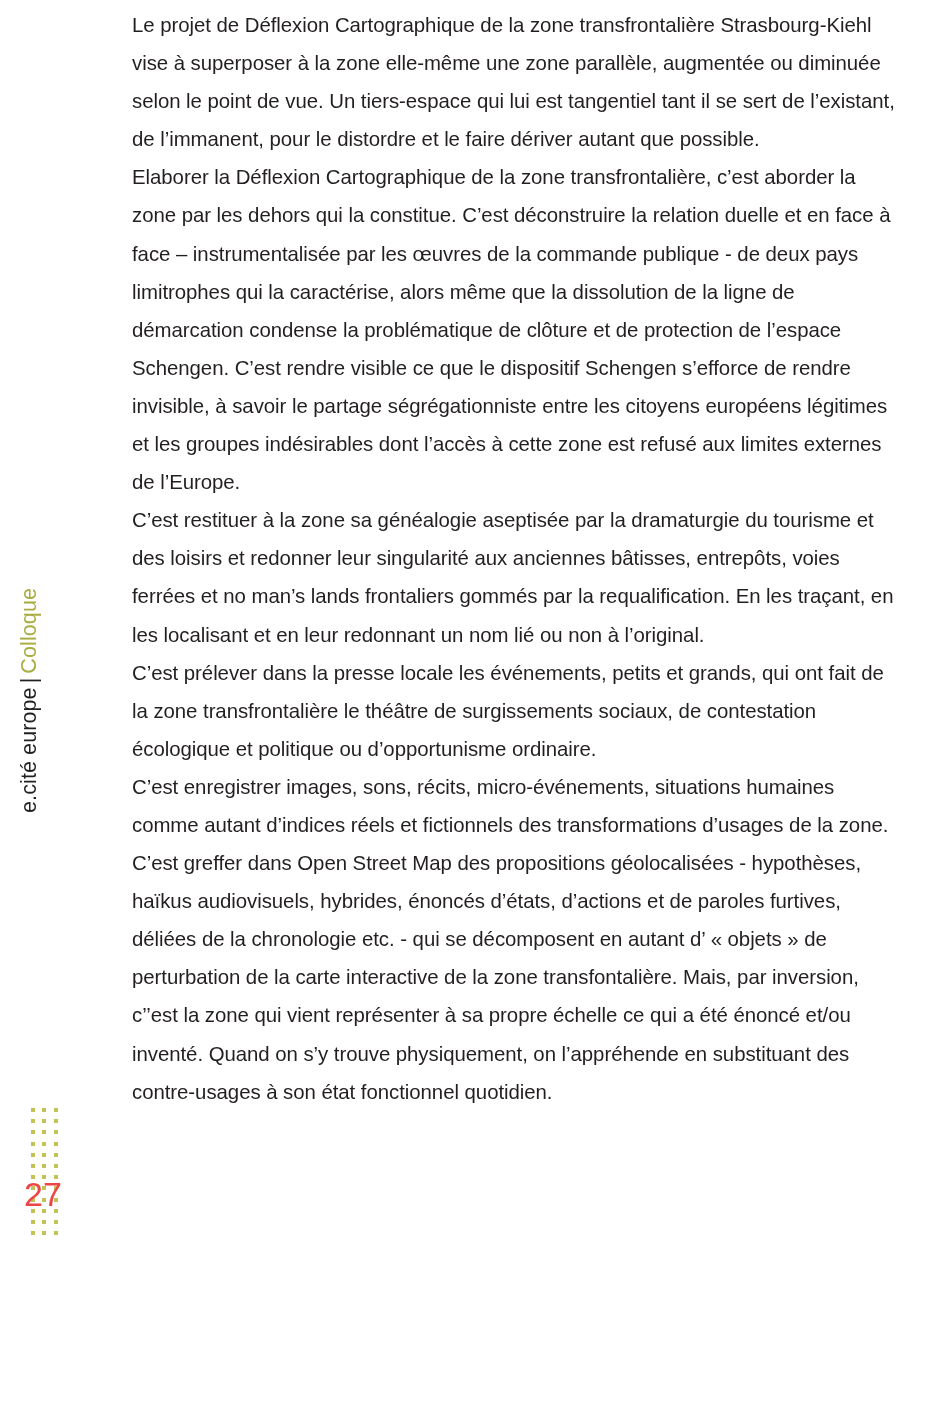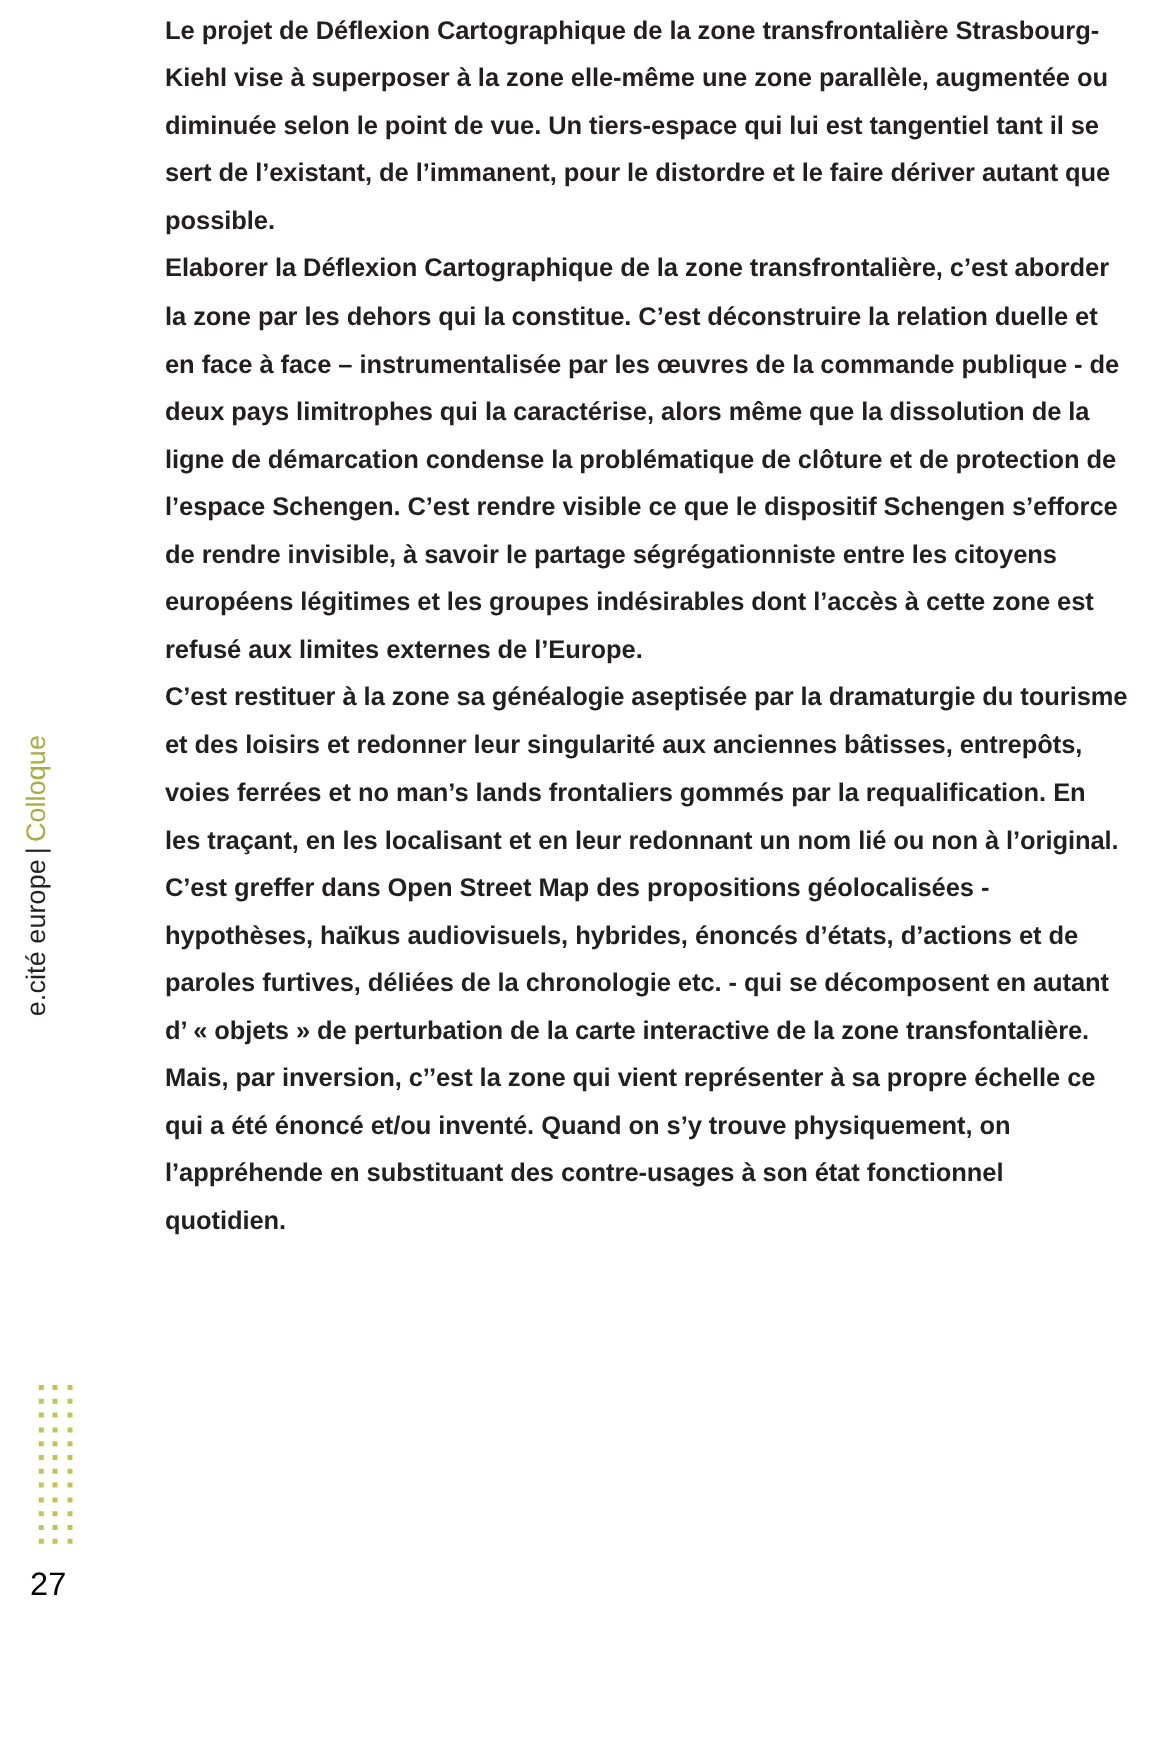--- a/index.html
+++ b/index.html
@@ -68,44 +68,43 @@
   }
   .dot-grid .dot {
     width: 4px;
     height: 4px;
     background: #c3c355;
   }
 
   .page-number {
     position: absolute;
     left: 24px;
-    top: 1254px;
-    font-size: 26px;
-    color: #000000;
+    top: 1177px;
+    font-size: 34px;
+    color: #ef4444;
     line-height: 1;
     letter-spacing: 0.2px;
   }
 
   
   .text-column {
     position: absolute;
     left: 132px;
     top: 0;
     width: 770px;
     padding-top: 6px;
   }
   .body-paragraph {
     margin: 0;
     font-size: 20.4px;
     line-height: 38.1px;
     color: #231f20;
     text-align: left;
     letter-spacing: -0.05px;
     word-spacing: 0px;
-    font-weight: bold;
   }
 </style>
 </head>
 <body>
 
 <div class="page">
 
   <div class="margin-rail">
 
     <div class="vertical-brand">
@@ -153,16 +152,18 @@
         <span class="dot"></span>
       </div>
 
     <div class="page-number">27</div>
   </div>
 
   <div class="text-column">
       <p class="body-paragraph">Le projet de Déflexion Cartographique de la zone transfrontalière Strasbourg-Kiehl vise à superposer à la zone elle-même une zone parallèle, augmentée ou diminuée selon le point de vue. Un tiers-espace qui lui est tangentiel tant il se sert de l’existant, de l’immanent, pour le distordre et le faire dériver autant que possible.</p>
       <p class="body-paragraph">Elaborer la Déflexion Cartographique de la zone transfrontalière, c’est aborder la zone par les dehors qui la constitue. C’est déconstruire la relation duelle et en face à face – instrumentalisée par les œuvres de la commande publique - de deux pays limitrophes qui la caractérise, alors même que la dissolution de la ligne de démarcation condense la problématique de clôture et de protection de l’espace Schengen. C’est rendre visible ce que le dispositif Schengen s’efforce de rendre invisible, à savoir le partage ségrégationniste entre les citoyens européens légitimes et les groupes indésirables dont l’accès à cette zone est refusé aux limites externes de l’Europe.</p>
       <p class="body-paragraph">C’est restituer à la zone sa généalogie aseptisée par la dramaturgie du tourisme et des loisirs et redonner leur singularité aux anciennes bâtisses, entrepôts, voies ferrées et no man’s lands frontaliers gommés par la requalification. En les traçant, en les localisant et en leur redonnant un nom lié ou non à l’original.</p>
+      <p class="body-paragraph">C’est prélever dans la presse locale les événements, petits et grands, qui ont fait de la zone transfrontalière le théâtre de surgissements sociaux, de contestation écologique et politique ou d’opportunisme ordinaire.</p>
+      <p class="body-paragraph">C’est enregistrer images, sons, récits, micro-événements, situations humaines comme autant d’indices réels et fictionnels des transformations d’usages de la zone.</p>
       <p class="body-paragraph">C’est greffer dans Open Street Map des propositions géolocalisées - hypothèses, haïkus audiovisuels, hybrides, énoncés d’états, d’actions et de paroles furtives, déliées de la chronologie etc. - qui se décomposent en autant d’ « objets » de perturbation de la carte interactive de la zone transfontalière. Mais, par inversion, c’’est la zone qui vient représenter à sa propre échelle ce qui a été énoncé et/ou inventé. Quand on s’y trouve physiquement, on l’appréhende en substituant des contre-usages à son état fonctionnel quotidien.</p>
     </div>
 
 </div>
 
 </body></html>

